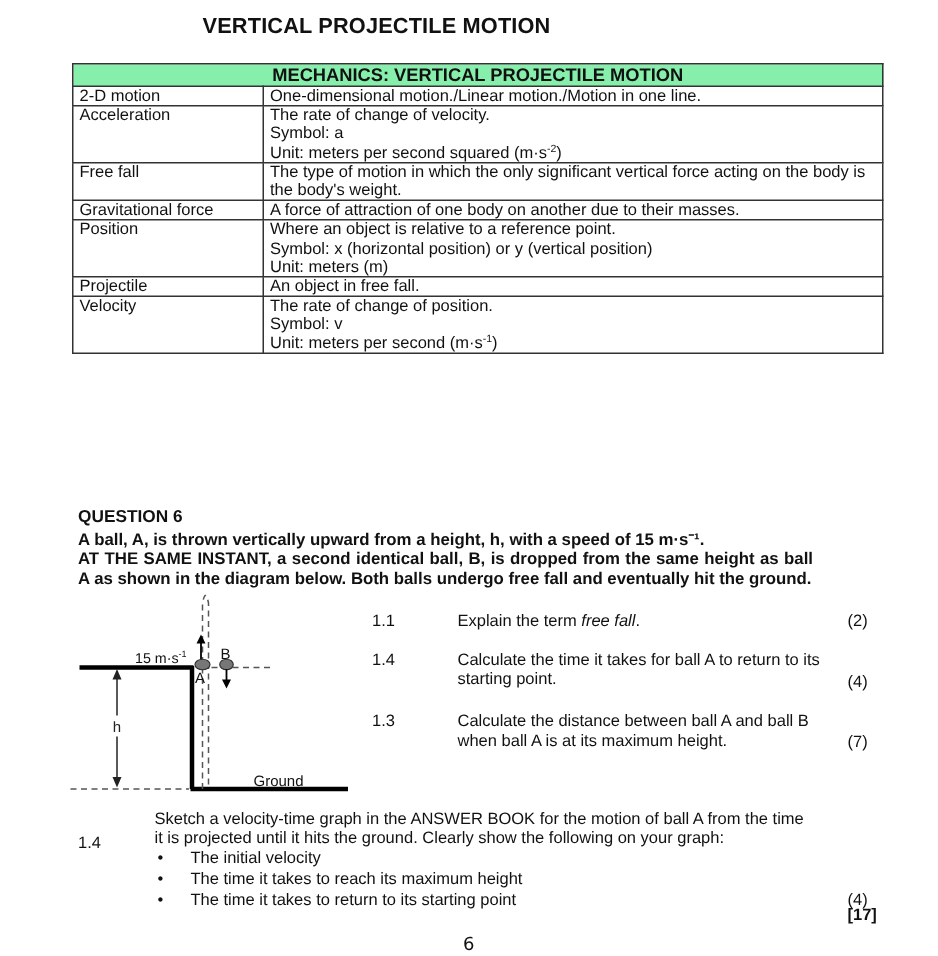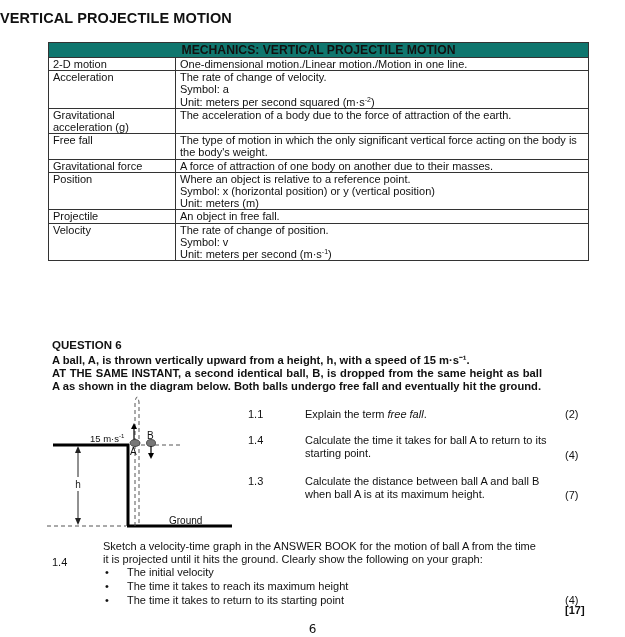--- a/index.html
+++ b/index.html
@@ -1,23 +1,23 @@
 <!DOCTYPE html>
 <html><head>
 <meta charset="utf-8">
 <style>
   html, body { margin: 0; padding: 0; background: #ffffff; }
   body { width: 625px; height: 637px; position: relative; overflow: hidden;
          font-family: "Liberation Sans", sans-serif; color: #111; }
-  .page-title { position: absolute; left: 0; width: 502px; top: 10px; 
+  .page-title { position: absolute; left: 0; width: 502px; top: 10px; text-align: center;
                 font-weight: bold; font-size: 14.5px; letter-spacing: 0.1px; }
   table.defs { position: absolute; left: 48px; top: 42px; width: 541px; border-collapse: collapse;
                font-size: 11px; line-height: 12.2px; }
   table.defs td, table.defs th { border: 1px solid #333; padding: 0 4px; vertical-align: top; text-align: left; }
-  table.defs th { background: #0f766e; font-weight: bold; font-size: 12.2px; text-align: center; padding: 1px 0 0 0; line-height: 13px; }
+  table.defs th { background: #86efac; font-weight: bold; font-size: 12.2px; text-align: center; padding: 1px 0 0 0; line-height: 13px; }
   table.defs td.term { width: 118px; }
   table.defs { border: 1.5px solid #333; }
   sup { font-size: 7px; vertical-align: 4px; line-height: 0; }
 
   .q-heading { position: absolute; left: 52px; top: 339px; font-weight: bold; font-size: 11.5px; }
   .intro { position: absolute; left: 52px; top: 354px; width: 490px; font-size: 11.2px; line-height: 13px;
            text-align: justify; }
   .intro p { margin: 0; font-weight: bold; }
 
   .diagram { position: absolute; left: 30px; top: 395px; width: 220px; height: 140px; }
@@ -55,24 +55,20 @@
     <td class="term">2-D motion</td>
     <td><span>One-dimensional motion./Linear motion./Motion in one line.</span></td>
   </tr>
   <tr>
     <td class="term">Acceleration</td>
     <td>
       <div>The rate of change of velocity.</div>
       <div>Symbol:  a</div>
       <div><span>Unit: meters per second squared (m·s</span><sup>-2</sup><span>)</span></div>
     </td>
-  </tr>
-  <tr>
-    <td class="term">Gravitational acceleration (g)</td>
-    <td>The acceleration of a body due to the force of attraction of the earth.</td>
   </tr>
   <tr>
     <td class="term">Free fall</td>
     <td>The type of motion in which the only significant vertical force acting on the body is the body's weight.</td>
   </tr>
   <tr>
     <td class="term">Gravitational force</td>
     <td>A force of attraction of one body on another due to their masses.</td>
   </tr>
   <tr>

